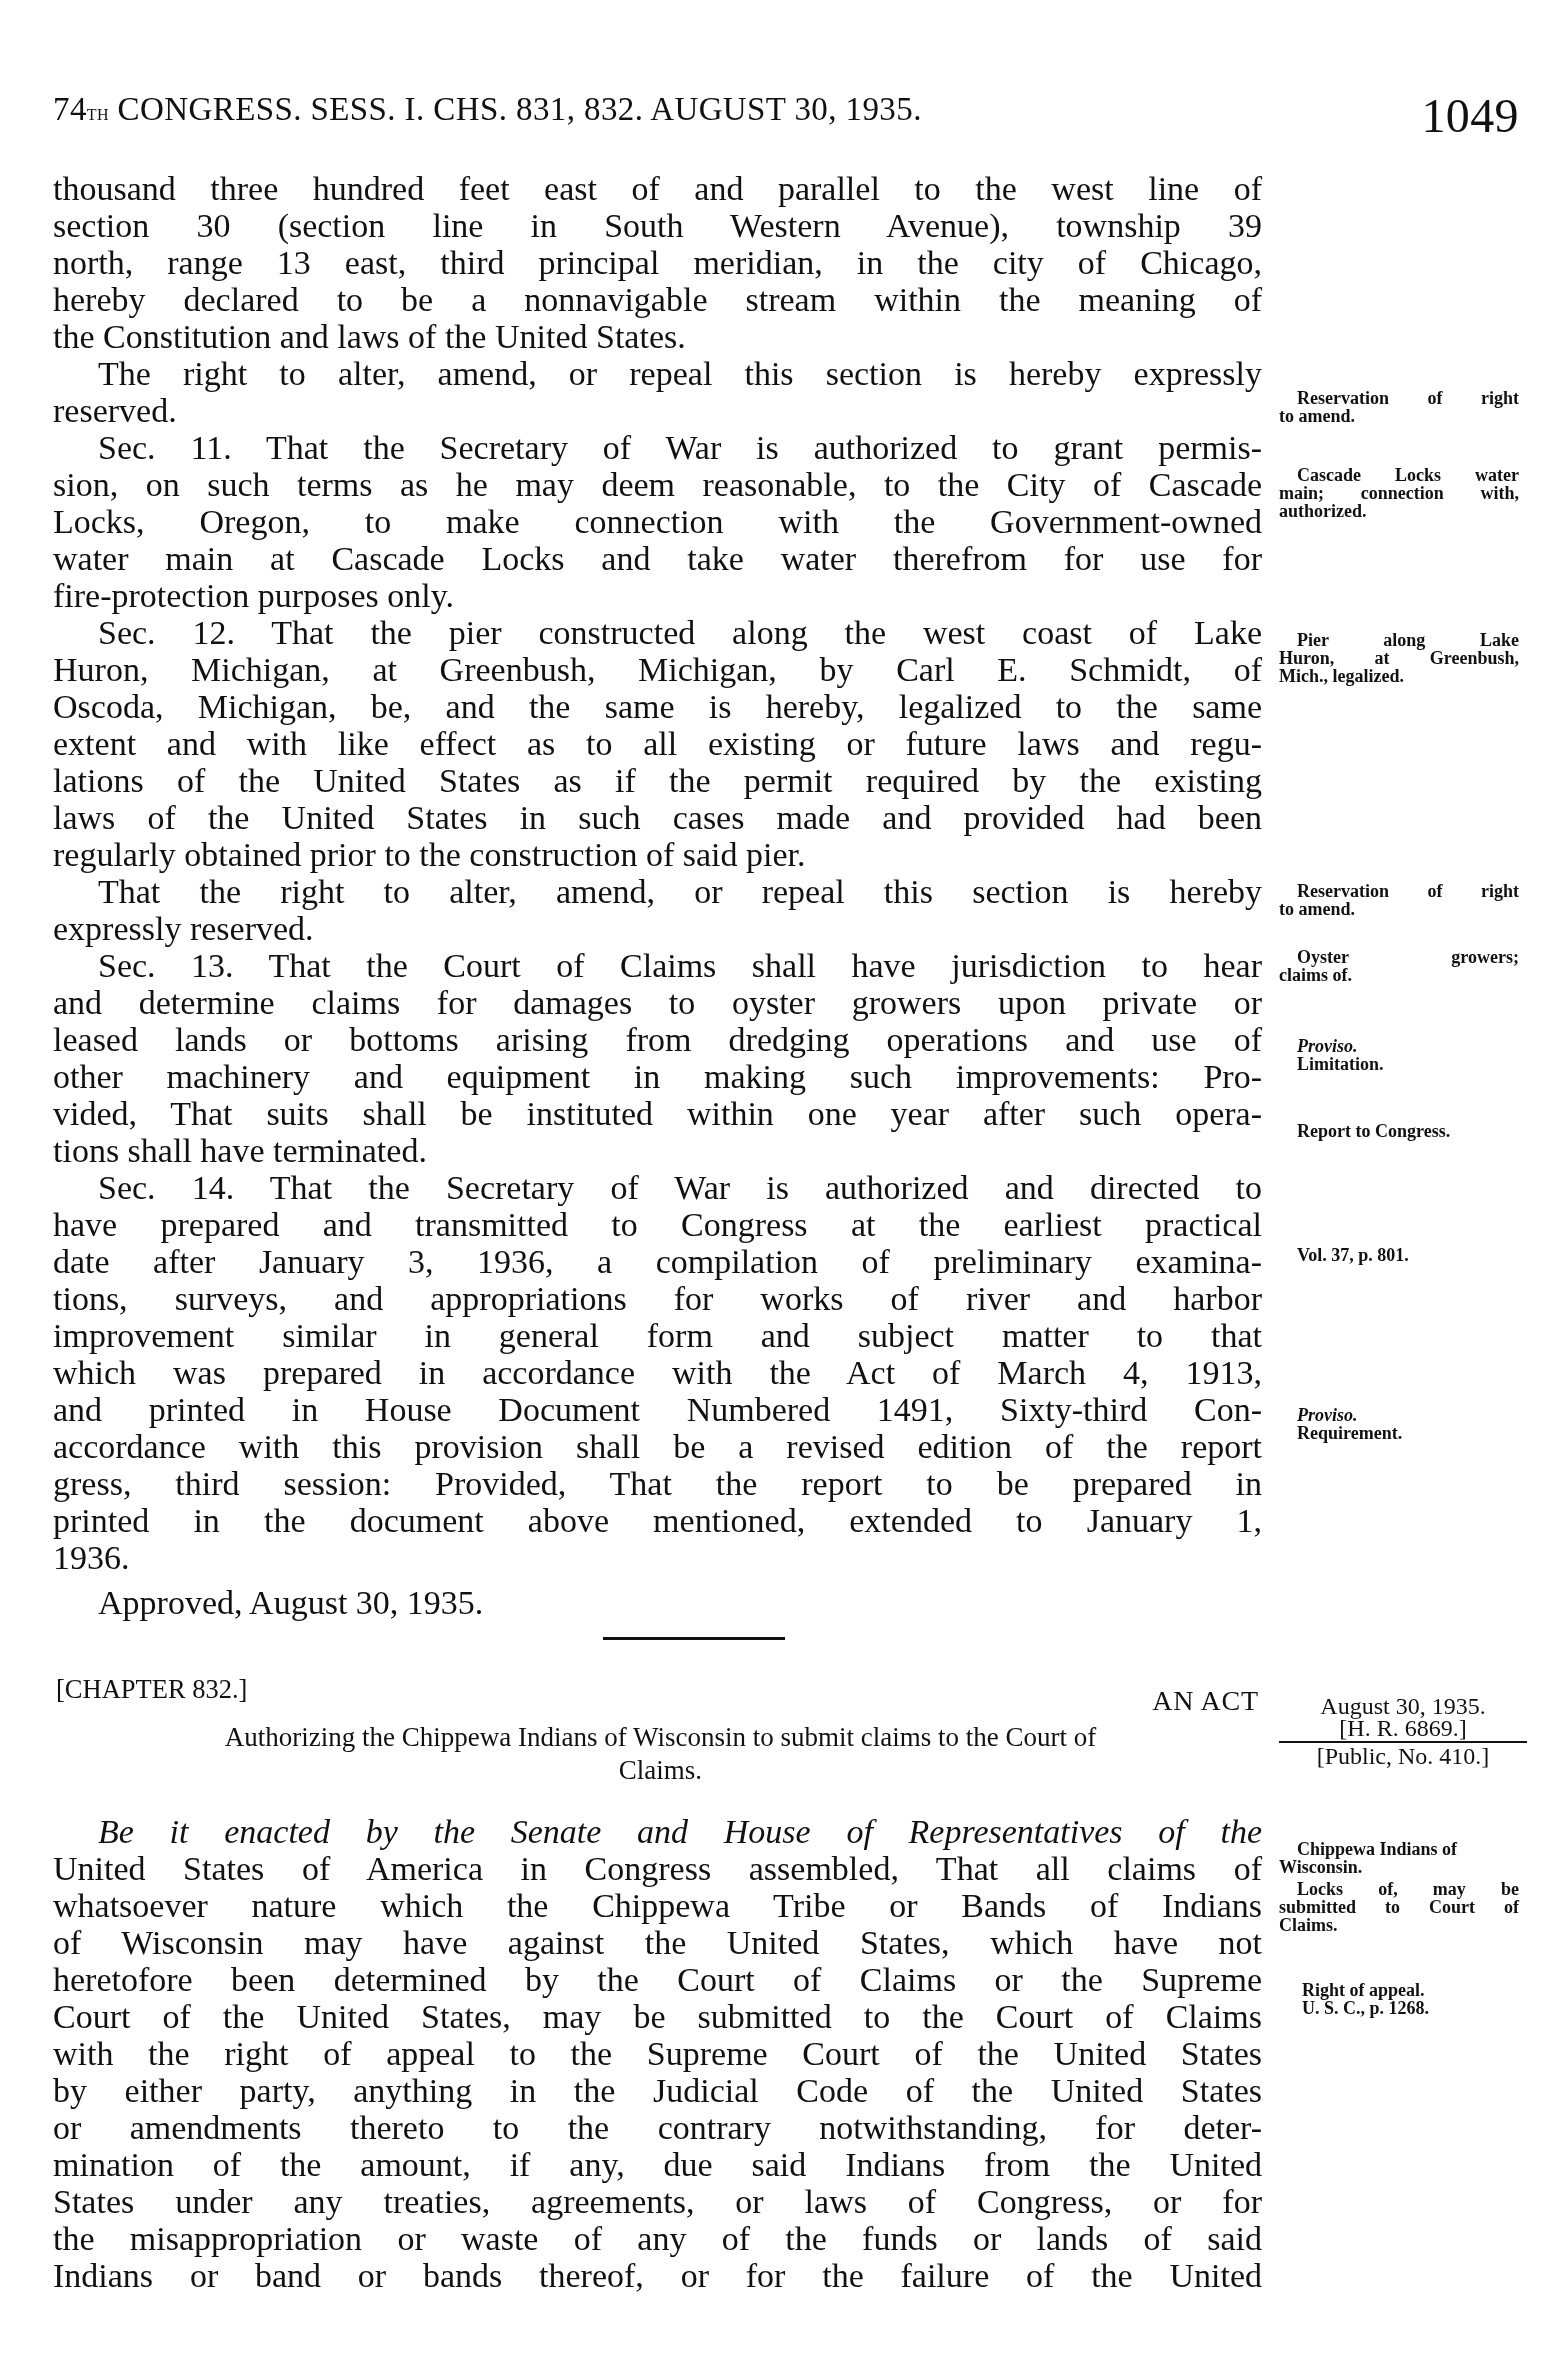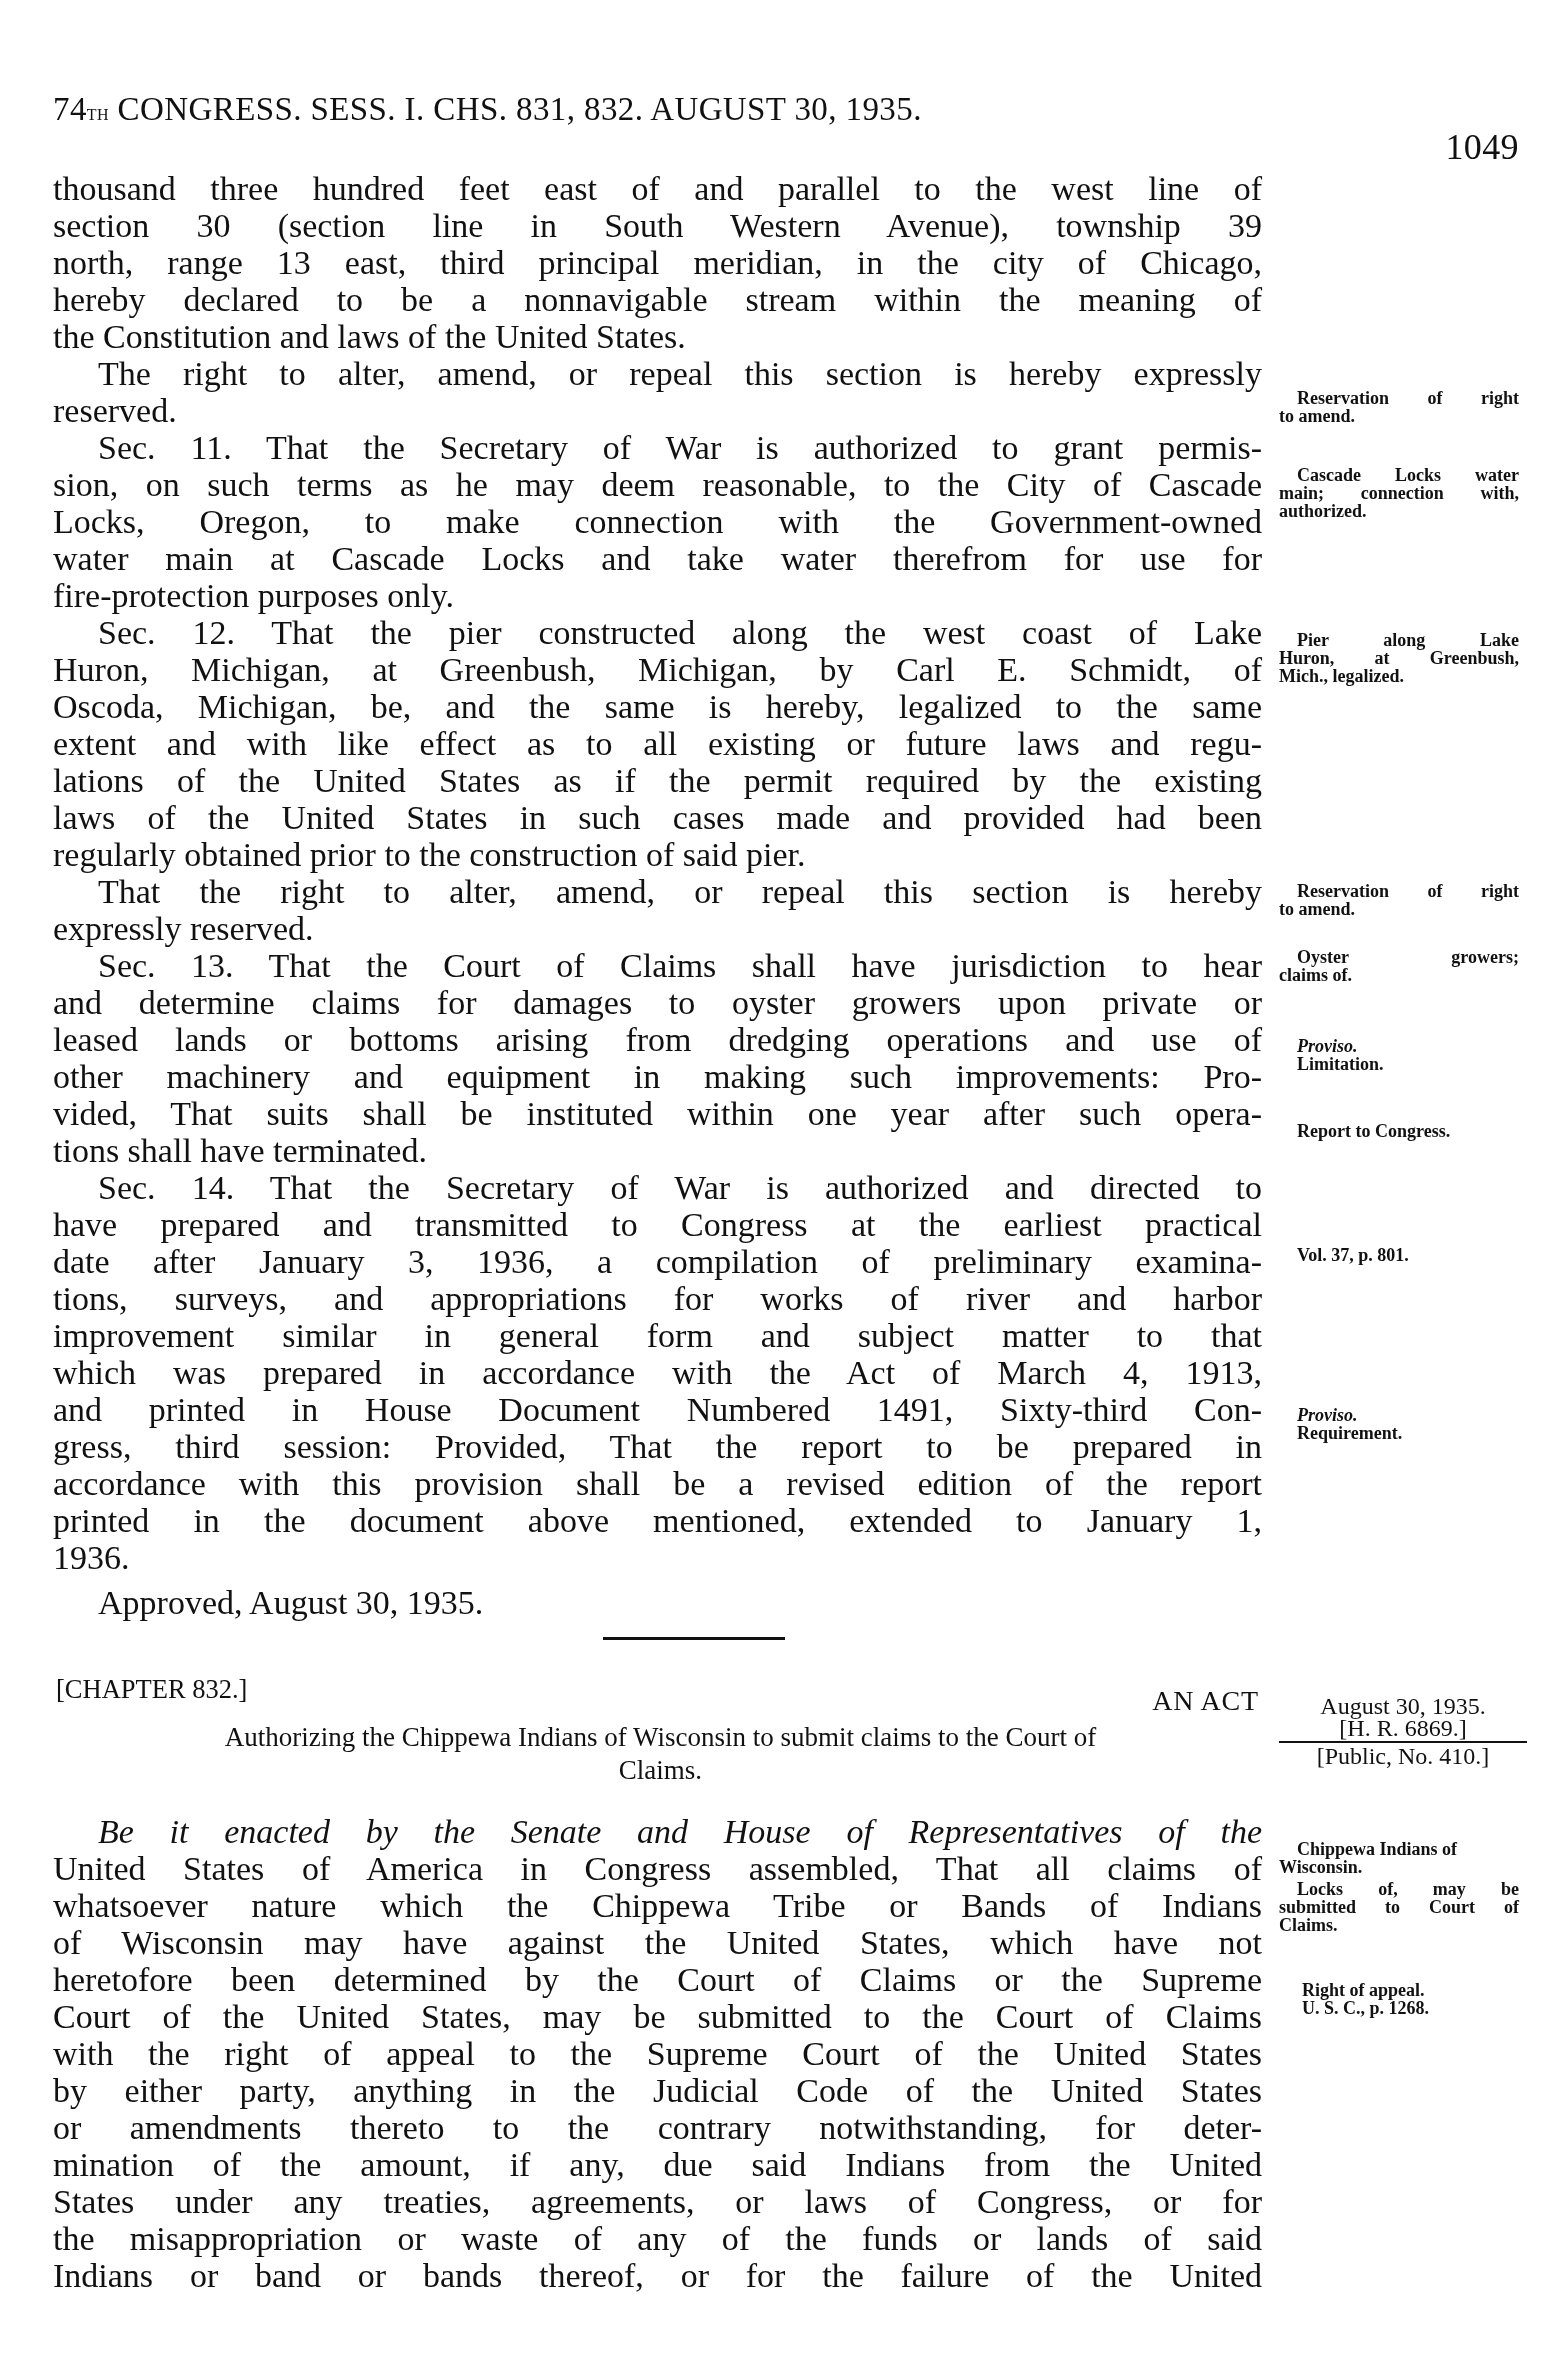--- a/index.html
+++ b/index.html
@@ -2,21 +2,21 @@
 <html style="font-size:13.2px"><head>
 <meta charset="utf-8">
 <style>
   html, body { margin: 0; padding: 0; background: #ffffff; }
   body { width: 1561px; height: 2366px; position: relative; overflow: hidden;
          font-family: "Liberation Serif", "DejaVu Serif", serif; color: #111; }
   .header { position: absolute; left: 53px; top: 91px; width: 1466px; height: 41px;
             font-size: 33px; letter-spacing: 0.4px; }
   .header .left { position: absolute; left: 0; top: 0; }
   .header .left .sc { font-size: 23px; }
-  .header .pageno { position: absolute; right: 0; top: -3.3px; font-size: 36px; margin-top: 38px; }
+  .header .pageno { position: absolute; right: 0; top: -3.3px; font-size: 48px; }
   .body-col { position: absolute; left: 53px; width: 1209px; font-size: 34px; line-height: 37px;
               text-align: justify; }
   .line { display: block; white-space: nowrap; text-align-last: justify; height: 37px; }
   .line.last { text-align-last: left; }
   .indent { padding-left: 45px; }
   .sc { font-variant: small-caps; }
   .margin { position: absolute; left: 1279px; width: 240px; font-size: 18px; line-height: 18px;
             font-weight: bold; font-family: "Liberation Serif", serif; }
   .margin .l { display: block; white-space: nowrap; text-align-last: justify; }
   .margin .l.first { padding-left: 18px; }
@@ -65,22 +65,22 @@
   <span class="line">other machinery and equipment in making such improvements: Pro-</span>
   <span class="line">vided, That suits shall be instituted within one year after such opera-</span>
   <span class="line last">tions shall have terminated.</span>
   <span class="line indent">Sec. 14. That the Secretary of War is authorized and directed to</span>
   <span class="line">have prepared and transmitted to Congress at the earliest practical</span>
   <span class="line">date after January 3, 1936, a compilation of preliminary examina-</span>
   <span class="line">tions, surveys, and appropriations for works of river and harbor</span>
   <span class="line">improvement similar in general form and subject matter to that</span>
   <span class="line">which was prepared in accordance with the Act of March 4, 1913,</span>
   <span class="line">and printed in House Document Numbered 1491, Sixty-third Con-</span>
+  <span class="line">accordance with this provision shall be a revised edition of the report</span>
   <span class="line">gress, third session: Provided, That the report to be prepared in</span>
-  <span class="line">accordance with this provision shall be a revised edition of the report</span>
   <span class="line">printed in the document above mentioned, extended to January 1,</span>
   <span class="line last">1936.</span>
   <span class="line last indent" style="margin-top:8.3px;">Approved, August 30, 1935.</span>
 </div>
 
 <div class="margin" style="top:389px;">
   <span class="l first">Reservation of right</span>
   <span class="l end">to amend.</span>
 </div>
 <div class="margin" style="top:466px;">

